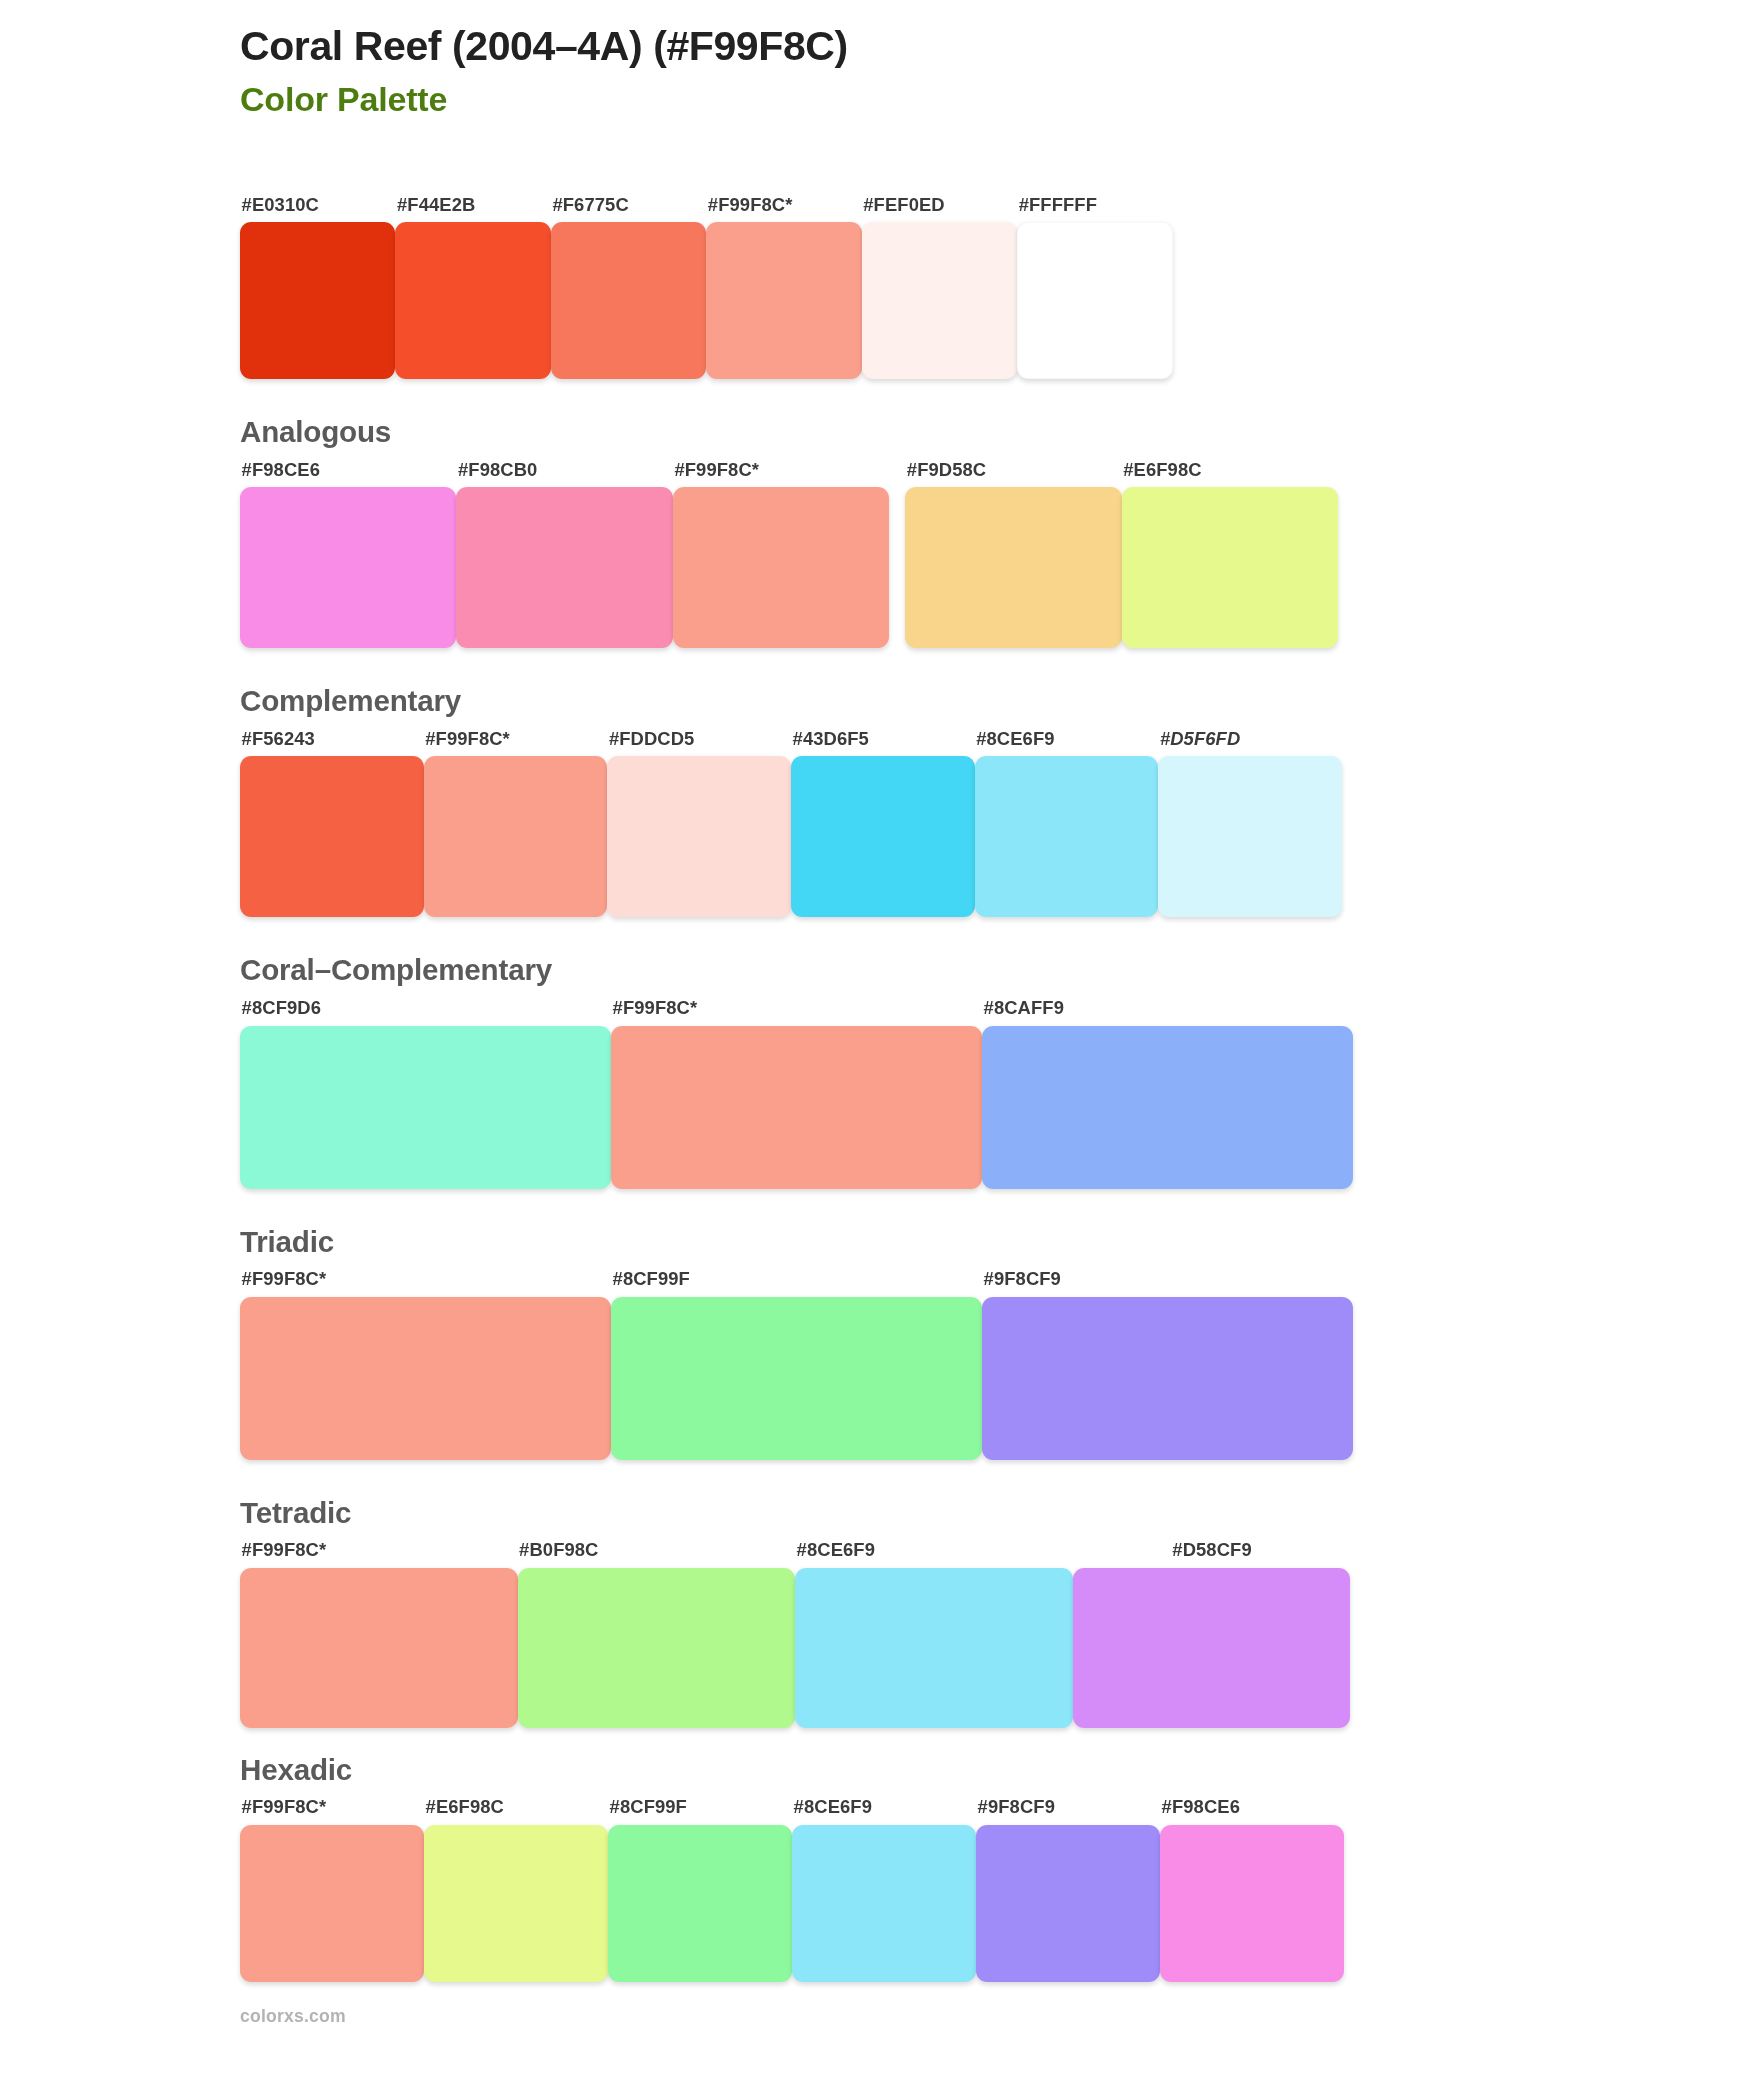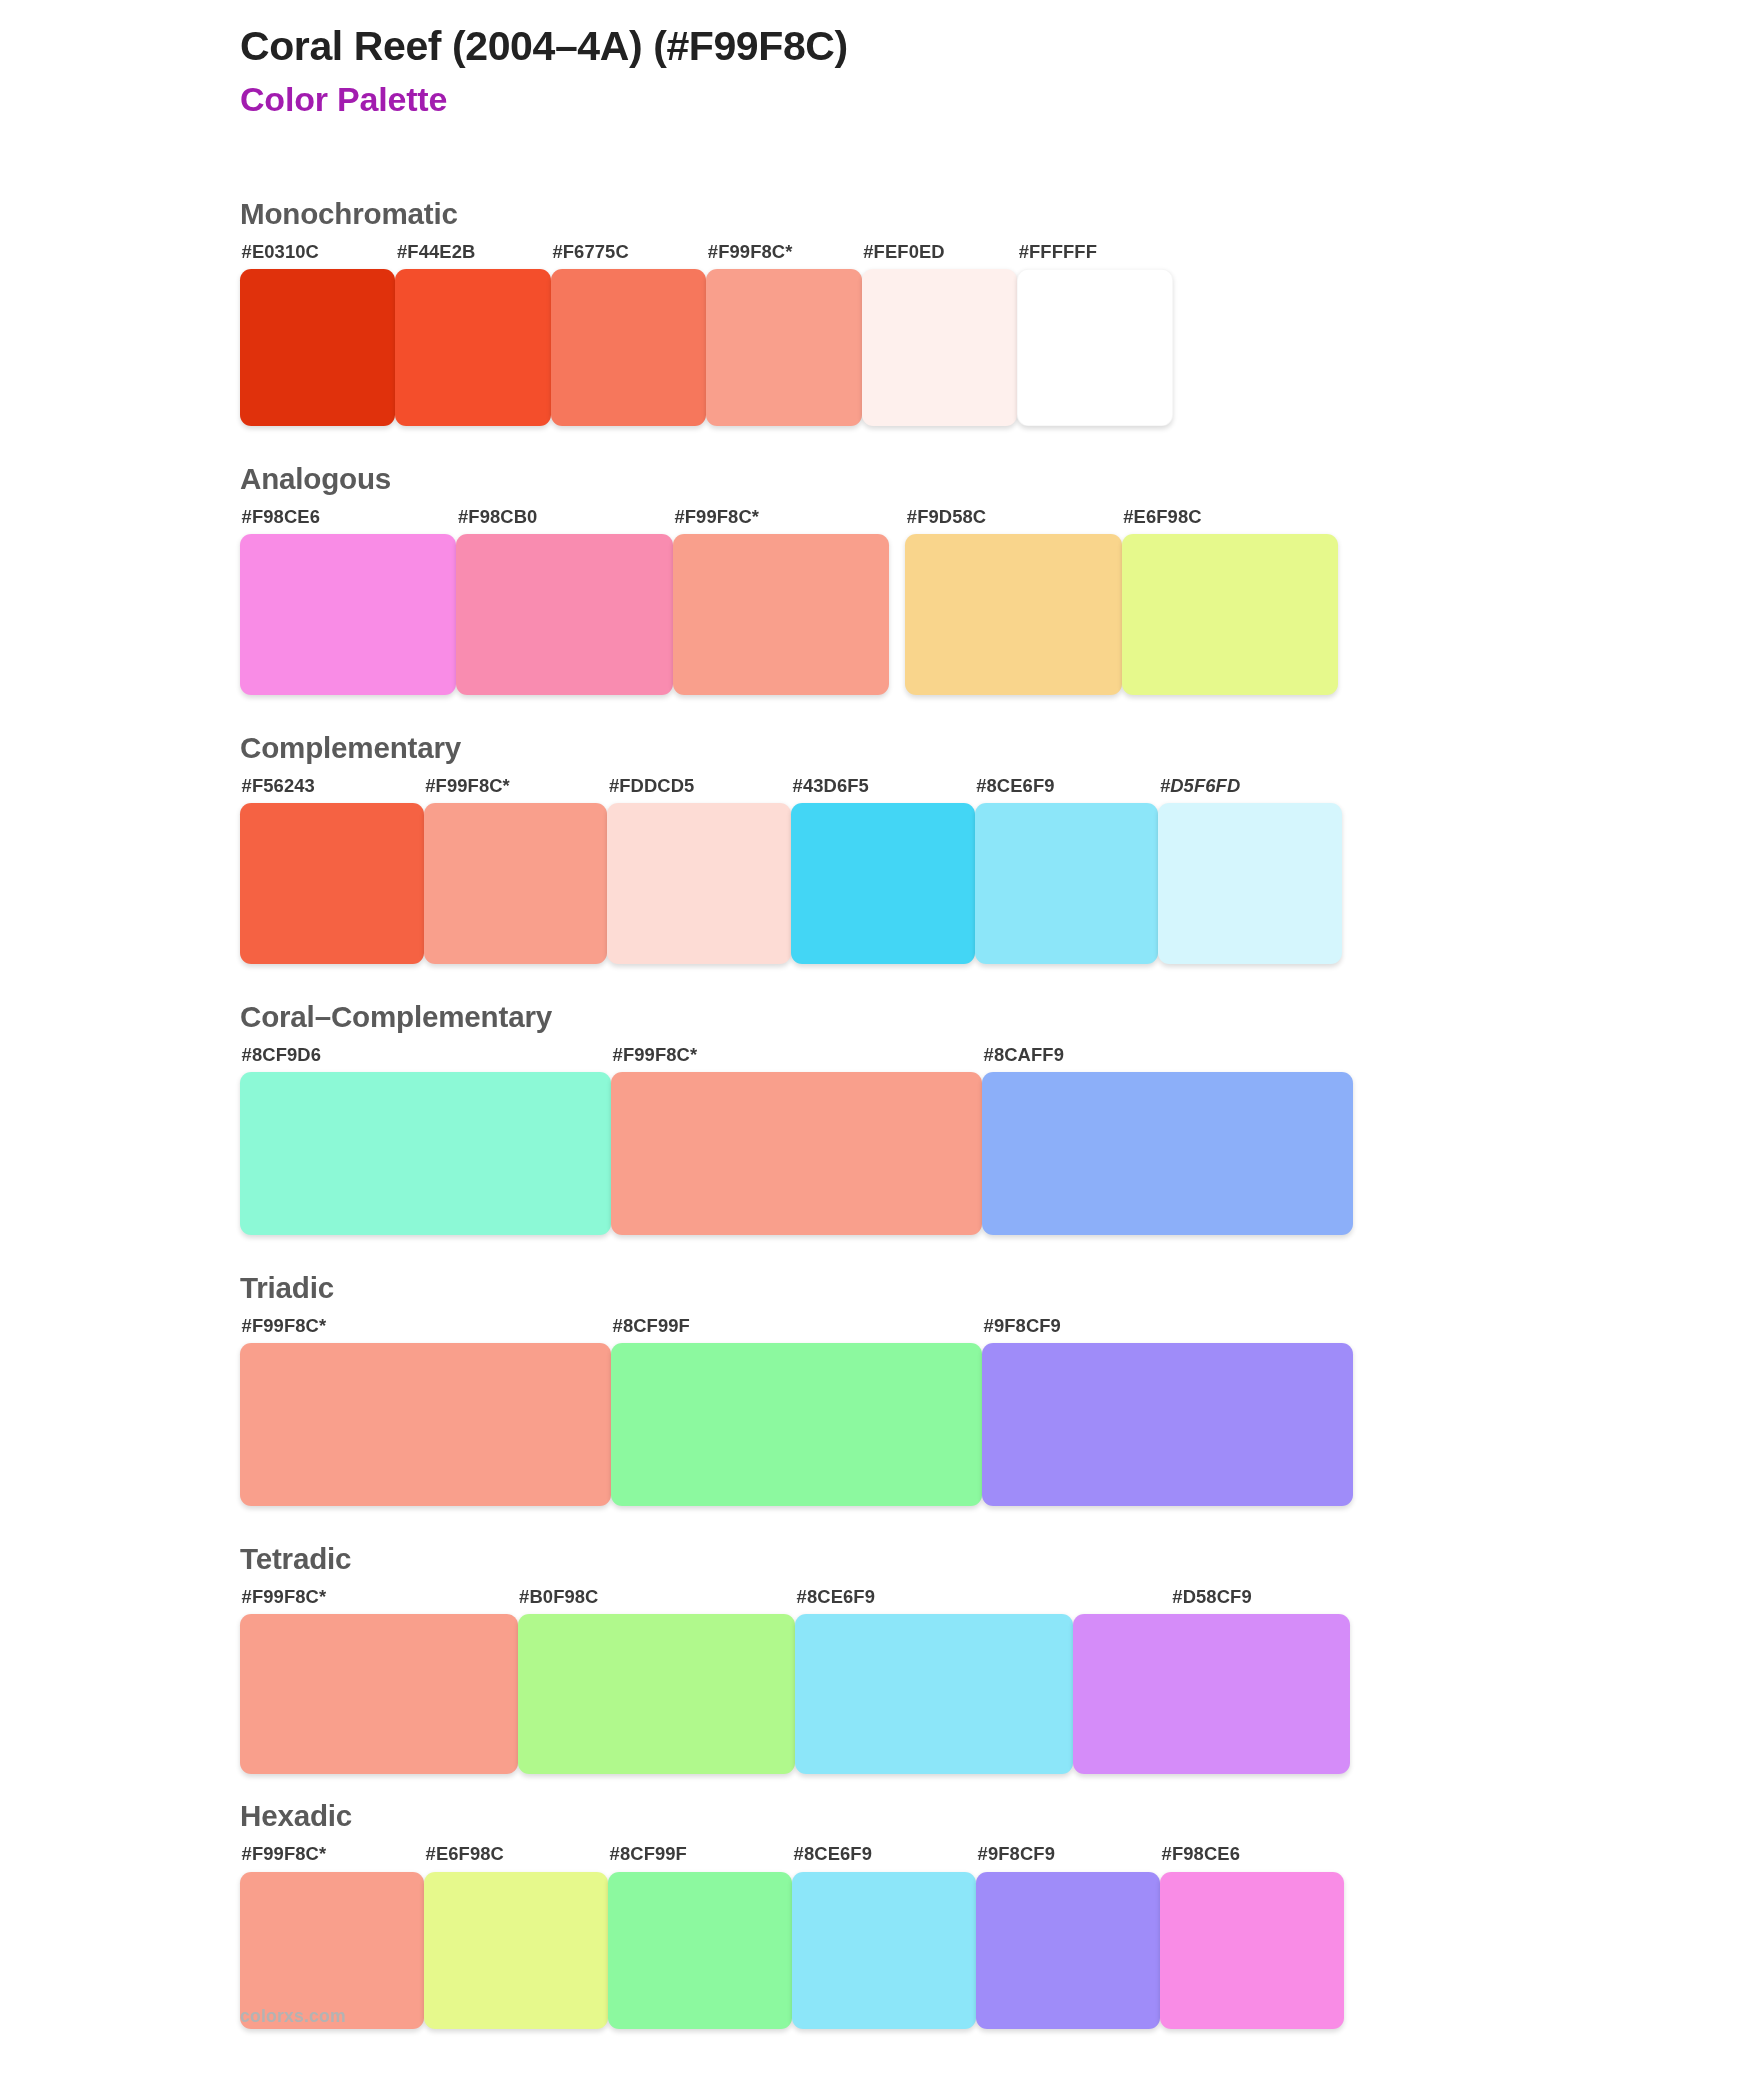--- a/index.html
+++ b/index.html
@@ -37,21 +37,21 @@
     font-weight: bold;
     color: #222222;
     letter-spacing: -0.4px;
     line-height: 1.18;
     margin: 0 0 8px 0;
     white-space: nowrap;
   }
   .sub-title {
     font-size: 34px;
     font-weight: bold;
-    color: #a21caf;
+    color: #4d7c0f;
     letter-spacing: -0.2px;
     line-height: 1.18;
     margin: 0;
     white-space: nowrap;
   }
 
   
   .section {
     margin-bottom: 16px;
   }
@@ -128,21 +128,20 @@
 
   <div class="content">
 
     <div class="title-block">
       <h1 class="main-title">Coral Reef (2004–4A) (#F99F8C)</h1>
       <h2 class="sub-title">Color Palette</h2>
     </div>
 
     <div id="sections-root">
         <div class="section row-mono-sec">
-          <div class="section-heading">Monochromatic</div>
           <div class="swatch-row row-mono" style="width: 1088px;">
             <div class="swatch" style="width: 14.2857%;">
               <div class="swatch-label">#E0310C</div>
               <div class="swatch-chip" style="background: rgb(224, 49, 12);"></div>
             </div>
             <div class="swatch" style="width: 14.2857%;">
               <div class="swatch-label">#F44E2B</div>
               <div class="swatch-chip" style="background: rgb(244, 78, 43);"></div>
             </div>
             <div class="swatch" style="width: 14.2857%;">

